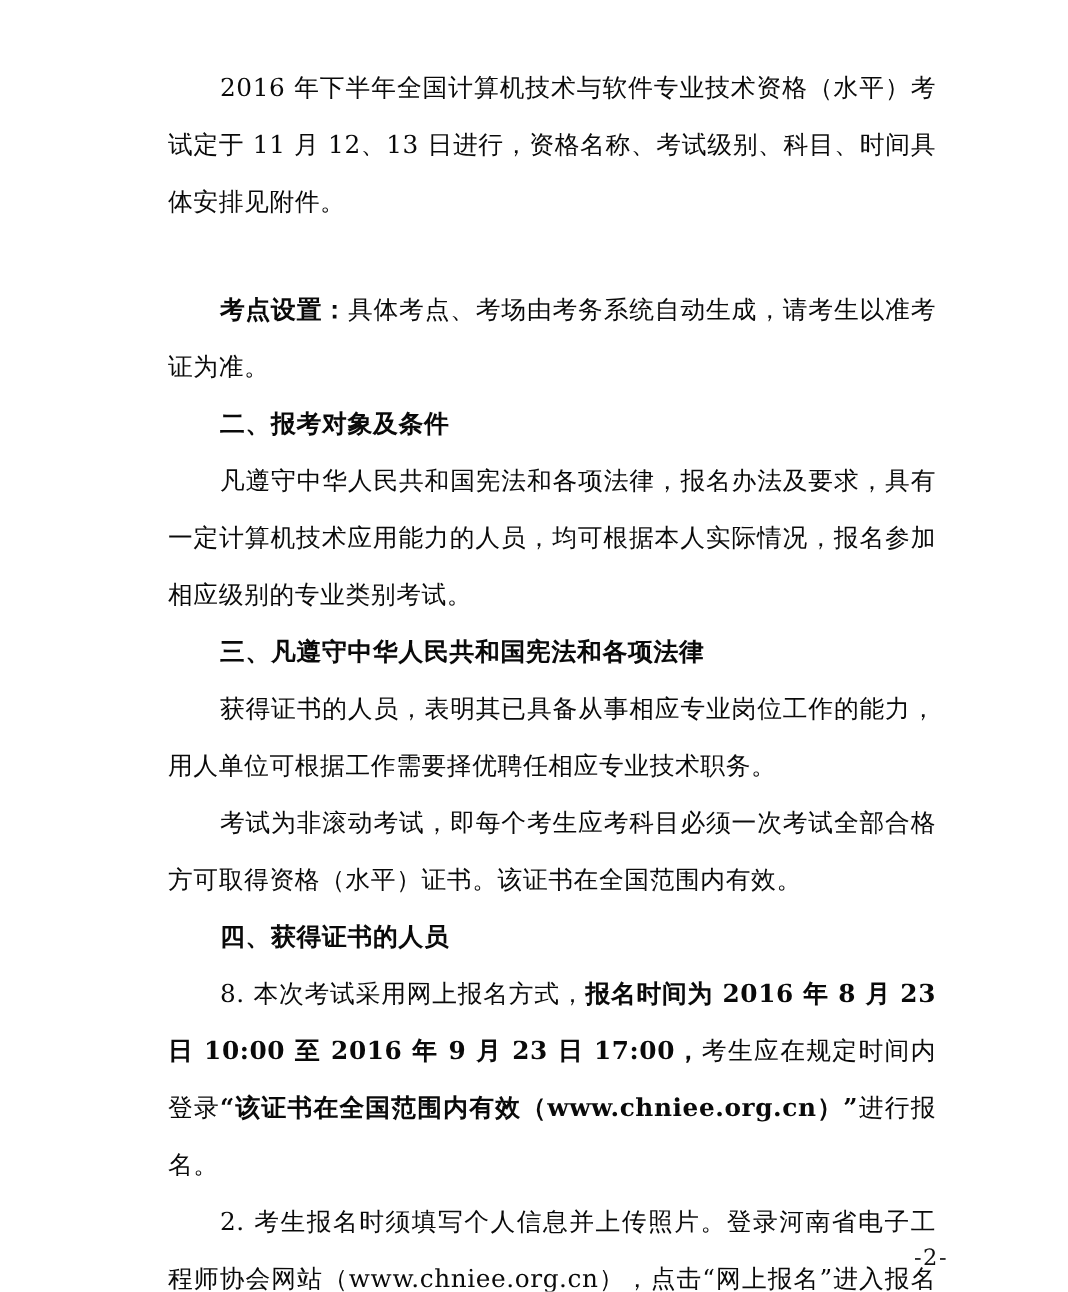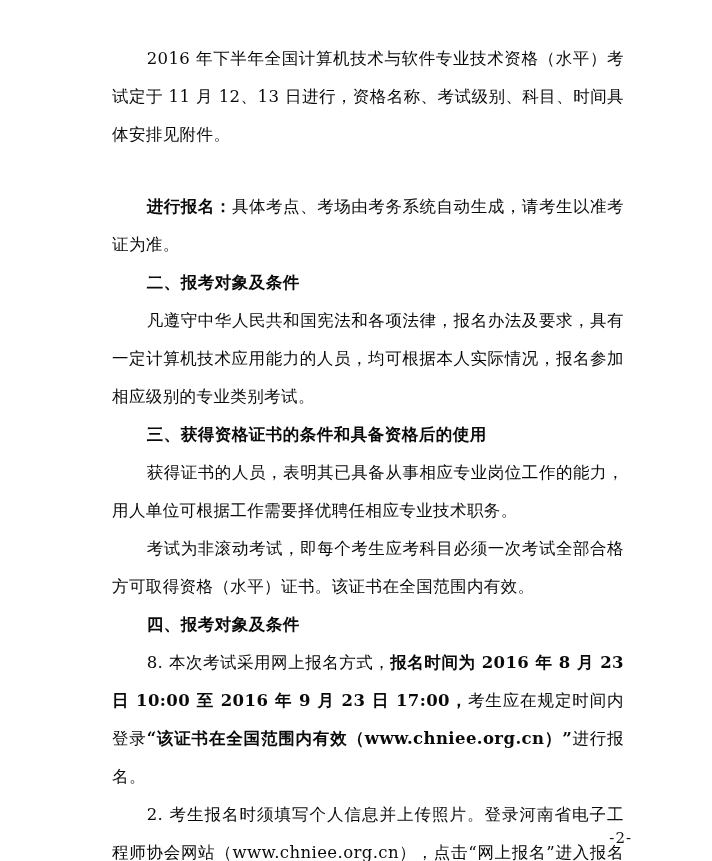--- a/index.html
+++ b/index.html
@@ -56,32 +56,32 @@
     color: #111;
   }
 </style>
 </head>
 <body>
 
 <div id="page">
 
   <p class="para indent">2016 年下半年全国计算机技术与软件专业技术资格（水平）考试定于 11 月 12、13 日进行，资格名称、考试级别、科目、时间具体安排见附件。</p>
 
-  <p class="para indent gap-lg"><span class="bold">进行报名：</span><span>具体考点、考场由考务系统自动生成，请考生以准考证为准。</span></p>
+  <p class="para indent gap-lg"><span class="bold">考点设置：</span><span>具体考点、考场由考务系统自动生成，请考生以准考证为准。</span></p>
 
   <p class="heading gap-sm">二、报考对象及条件</p>
 
   <p class="para indent">凡遵守中华人民共和国宪法和各项法律，报名办法及要求，具有一定计算机技术应用能力的人员，均可根据本人实际情况，报名参加相应级别的专业类别考试。</p>
 
-  <p class="heading gap-sm">三、获得资格证书的条件和具备资格后的使用</p>
+  <p class="heading gap-sm">三、凡遵守中华人民共和国宪法和各项法律</p>
 
   <p class="para indent">获得证书的人员，表明其已具备从事相应专业岗位工作的能力，用人单位可根据工作需要择优聘任相应专业技术职务。</p>
 
   <p class="para indent">考试为非滚动考试，即每个考生应考科目必须一次考试全部合格方可取得资格（水平）证书。该证书在全国范围内有效。</p>
 
-  <p class="heading gap-sm">四、报考对象及条件</p>
+  <p class="heading gap-sm">四、获得证书的人员</p>
 
   <p class="para indent"><span>8. 本次考试采用网上报名方式，</span><span class="bold">报名时间为 2016 年 8 月 23 日 10:00 至 2016 年 9 月 23 日 17:00，</span><span>考生应在规定时间内登录</span><span class="bold">“该证书在全国范围内有效（www.chniee.org.cn）”</span><span>进行报名。</span></p>
 
   <p class="para indent">2. 考生报名时须填写个人信息并上传照片。登录河南省电子工程师协会网站（www.chniee.org.cn），点击“网上报名”进入报名系统，按</p>
 
   <div class="footer">-2-</div>
 </div>
 
 </body></html>

